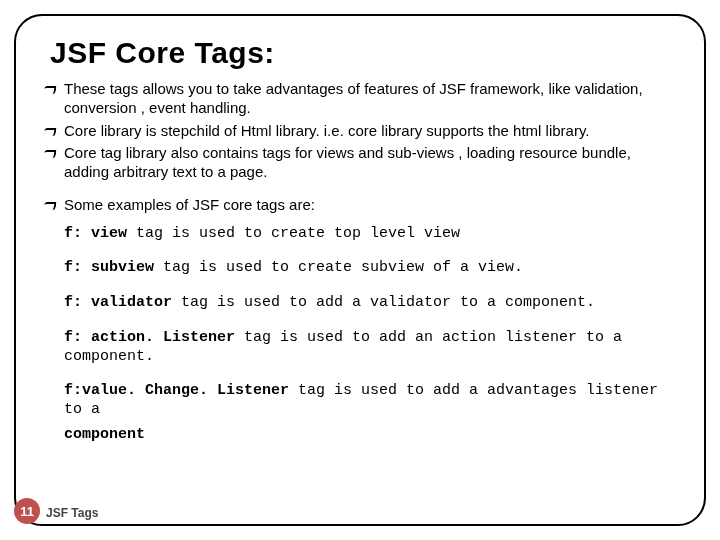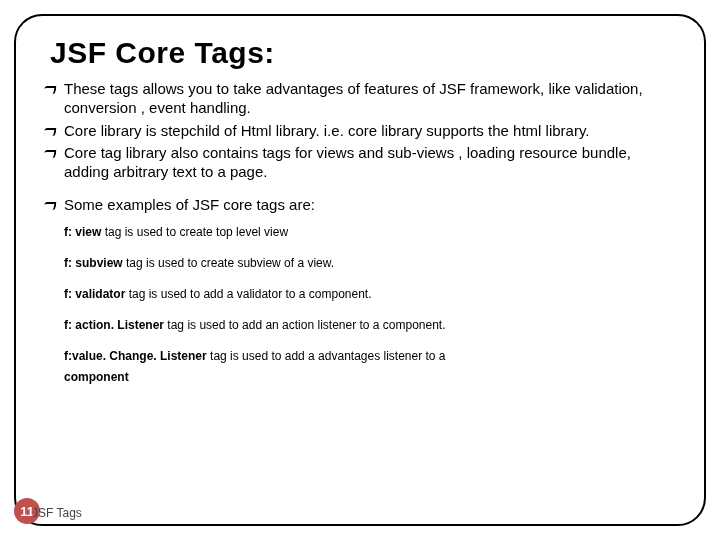--- a/index.html
+++ b/index.html
@@ -59,22 +59,23 @@
     height: 8px;
     border-top: 2px solid #000;
     border-right: 2px solid #000;
     border-bottom-right-radius: 3px;
     border-top-left-radius: 3px;
     transform: skewX(-10deg);
     box-sizing: border-box;
   }
   .examples {
     margin: 10px 0 0 20px;
-    font-size: 12px;
+    font-size: 15px;
     line-height: 1.25;
+    font-family: Liberation Mono, monospace;
   }
   .examples p {
     margin: 0 0 16px 0;
     font-weight: bold;
   }
   .examples p .rest {
     font-weight: normal;
   }
   .page-num {
     position: absolute;
@@ -86,24 +87,25 @@
     background: #c0504d;
     color: #fff;
     font-size: 13px;
     display: flex;
     align-items: center;
     justify-content: center;
     font-weight: bold;
   }
   .footer {
     position: absolute;
-    left: 32px;
+    left: 46px;
     bottom: 20px;
     font-size: 12px;
     color: #444;
+    font-weight: bold;
   }
 </style>
 </head>
 <body>
 
 <div class="slide">
   <div class="frame">
 
     <div class="title">JSF Core Tags:</div>
 

